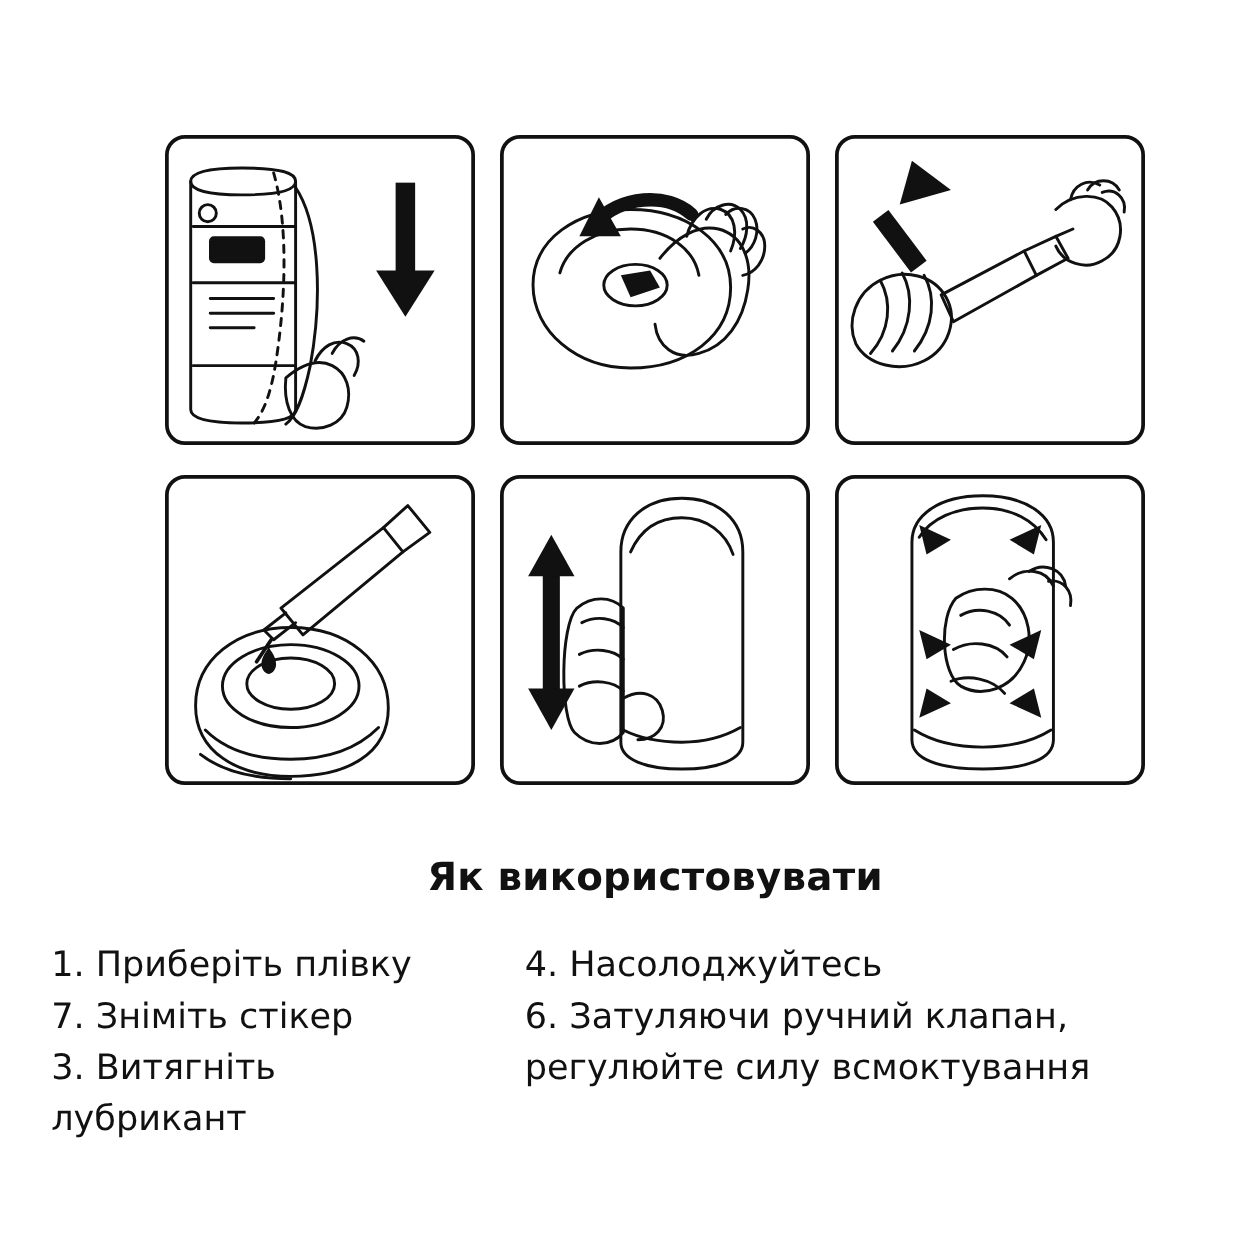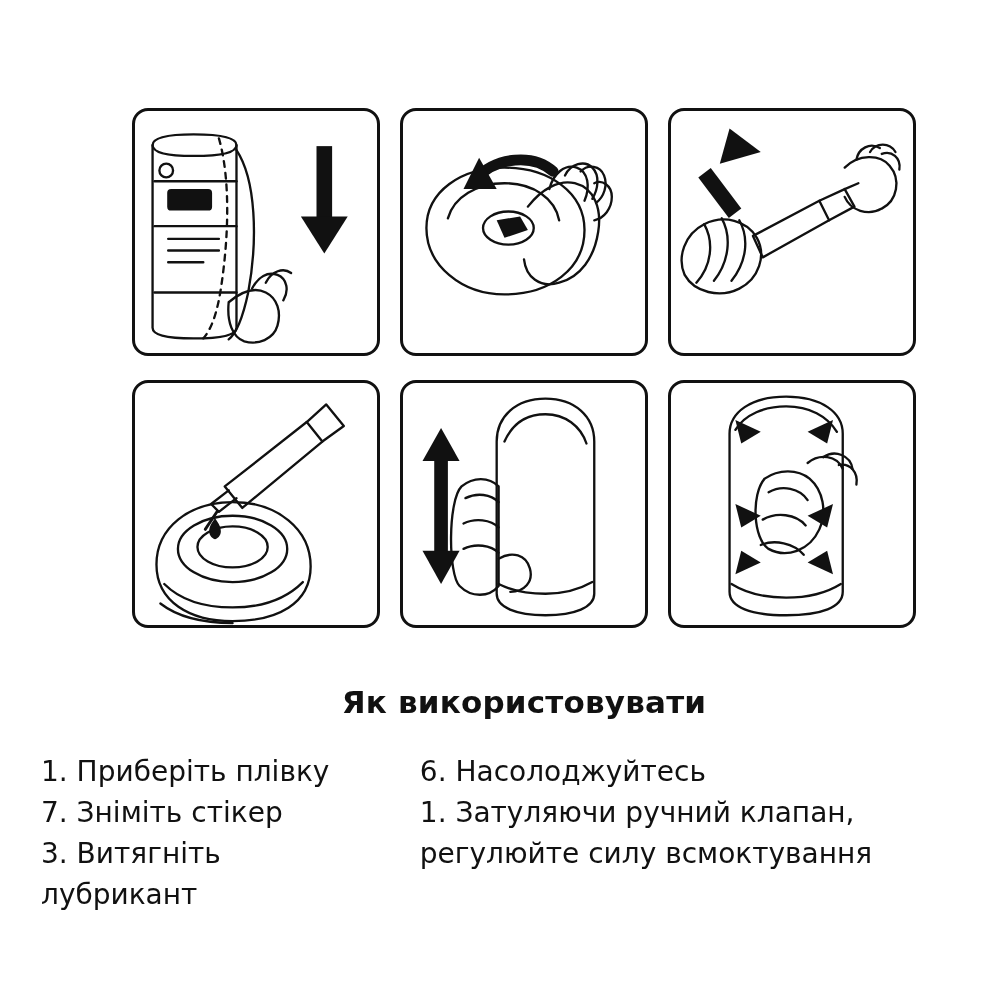--- a/index.html
+++ b/index.html
@@ -240,19 +240,19 @@
   <div class="how-title">Як використовувати</div>
 
   <div class="steps">
     <div class="steps-col left">
       <div class="step-line">1. Приберіть плівку</div>
       <div class="step-line">7. Зніміть стікер</div>
       <div class="step-line">3. Витягніть</div>
       <div class="step-line">лубрикант</div>
     </div>
     <div class="steps-col right">
-      <div class="step-line">6. Насолоджуйтесь</div>
-      <div class="step-line">1. Затуляючи ручний клапан,</div>
+      <div class="step-line">4. Насолоджуйтесь</div>
+      <div class="step-line">6. Затуляючи ручний клапан,</div>
       <div class="step-line">регулюйте силу всмоктування</div>
     </div>
   </div>
 
 </div>
 
 </body></html>

